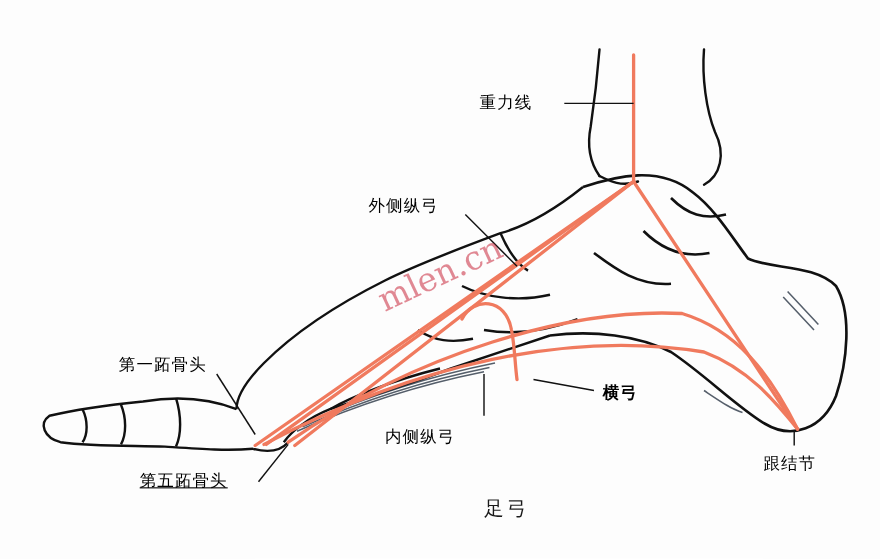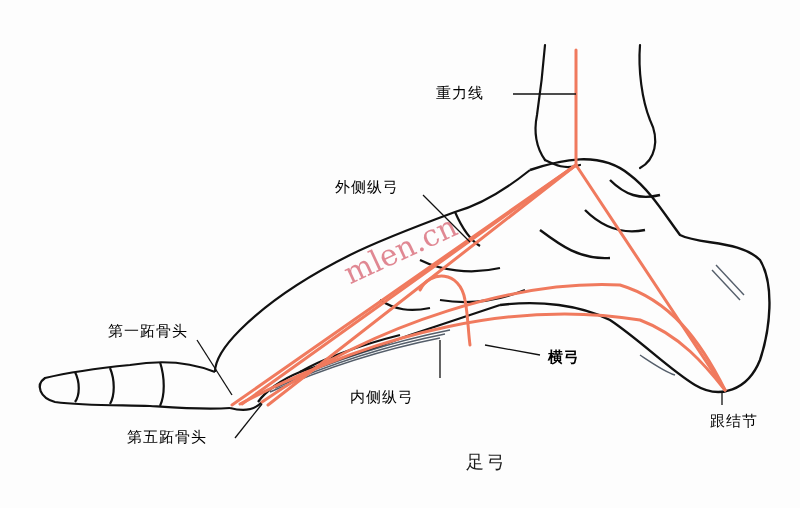--- a/index.html
+++ b/index.html
@@ -1,19 +1,19 @@
 <!DOCTYPE html>
 <html><head>
 <meta charset="utf-8">
 <style>
   html, body { margin: 0; padding: 0; background: #ffffff; }
   #stage { position: relative; width: 800px; height: 508px; background: #fdfdfd; overflow: hidden; font-family: "DejaVu Sans", sans-serif; }
   svg { position: absolute; left: 0; top: 0; }
   .label { position: absolute; font-size: 15px; color: #000000; letter-spacing: 1px; white-space: nowrap; }
-  .caption { position: absolute; font-size: 18px; color: #1a1a1a; letter-spacing: 3px; white-space: nowrap; margin-left: 26px; }
+  .caption { position: absolute; font-size: 18px; color: #1a1a1a; letter-spacing: 3px; white-space: nowrap; }
   .wm { position: absolute; font-family: "DejaVu Serif", serif; font-size: 30px; color: rgba(200,40,60,0.55); transform: rotate(-25deg); white-space: nowrap; }
 </style>
 </head>
 <body>
 
 <div id="stage">
   <svg width="800" height="508" viewBox="0 0 800 508">
 
     <g fill="none" stroke="#111" stroke-width="2.2" stroke-linecap="round" stroke-linejoin="round">
       <path d="M545 45 C543 70 540 95 537 115 C533 135 538 150 545 160"></path>
@@ -81,19 +81,19 @@
       <path d="M485 345 L540 355"></path>
       <path d="M722 392 L722 405"></path>
     </g>
   </svg>
 
   <div class="wm" style="left:340px; top:232px;">mlen.cn</div>
 
   <div class="label" style="left:436px; top:84px;">重力线</div>
   <div class="label" style="left:335px; top:178px;">外侧纵弓</div>
   <div class="label" style="left:83px; top:322px;margin-left:25px;">第一跖骨头</div>
-  <div class="label" style="left:127px; top:428px;">第五跖骨头</div>
+  <div class="label" style="left:127px; top:428px;text-decoration:underline;">第五跖骨头</div>
   <div class="label" style="left:350px; top:388px;">内侧纵弓</div>
   <div class="label" style="left:548px; top:348px;font-weight:bold;">横弓</div>
-  <div class="label" style="left:710px; top:412px;">跟结节</div>
+  <div class="label" style="left:694px; top:412px;">跟结节</div>
 
   <div class="caption" style="left:440px; top:450px;">足弓</div>
 </div>
 
 </body></html>

